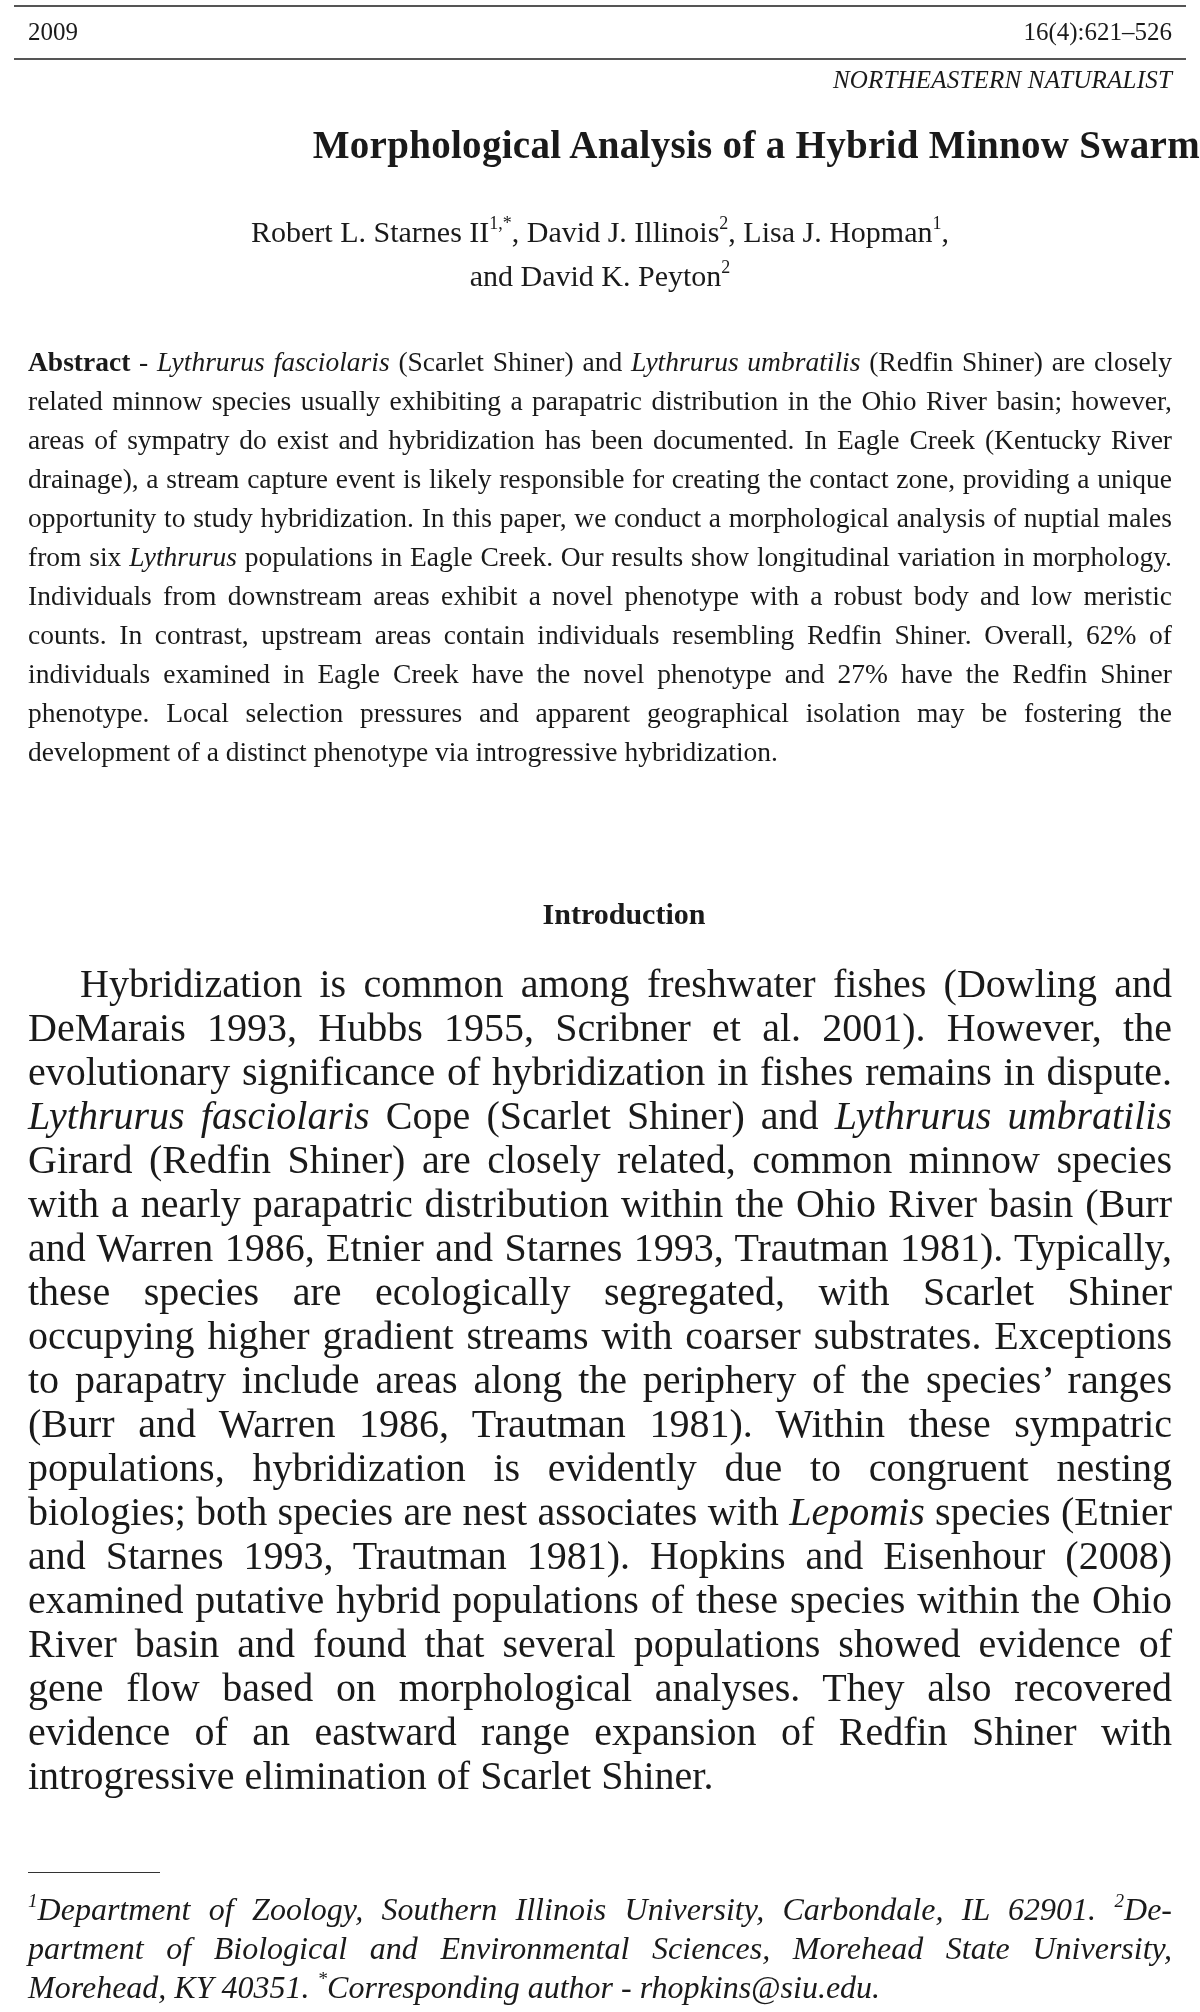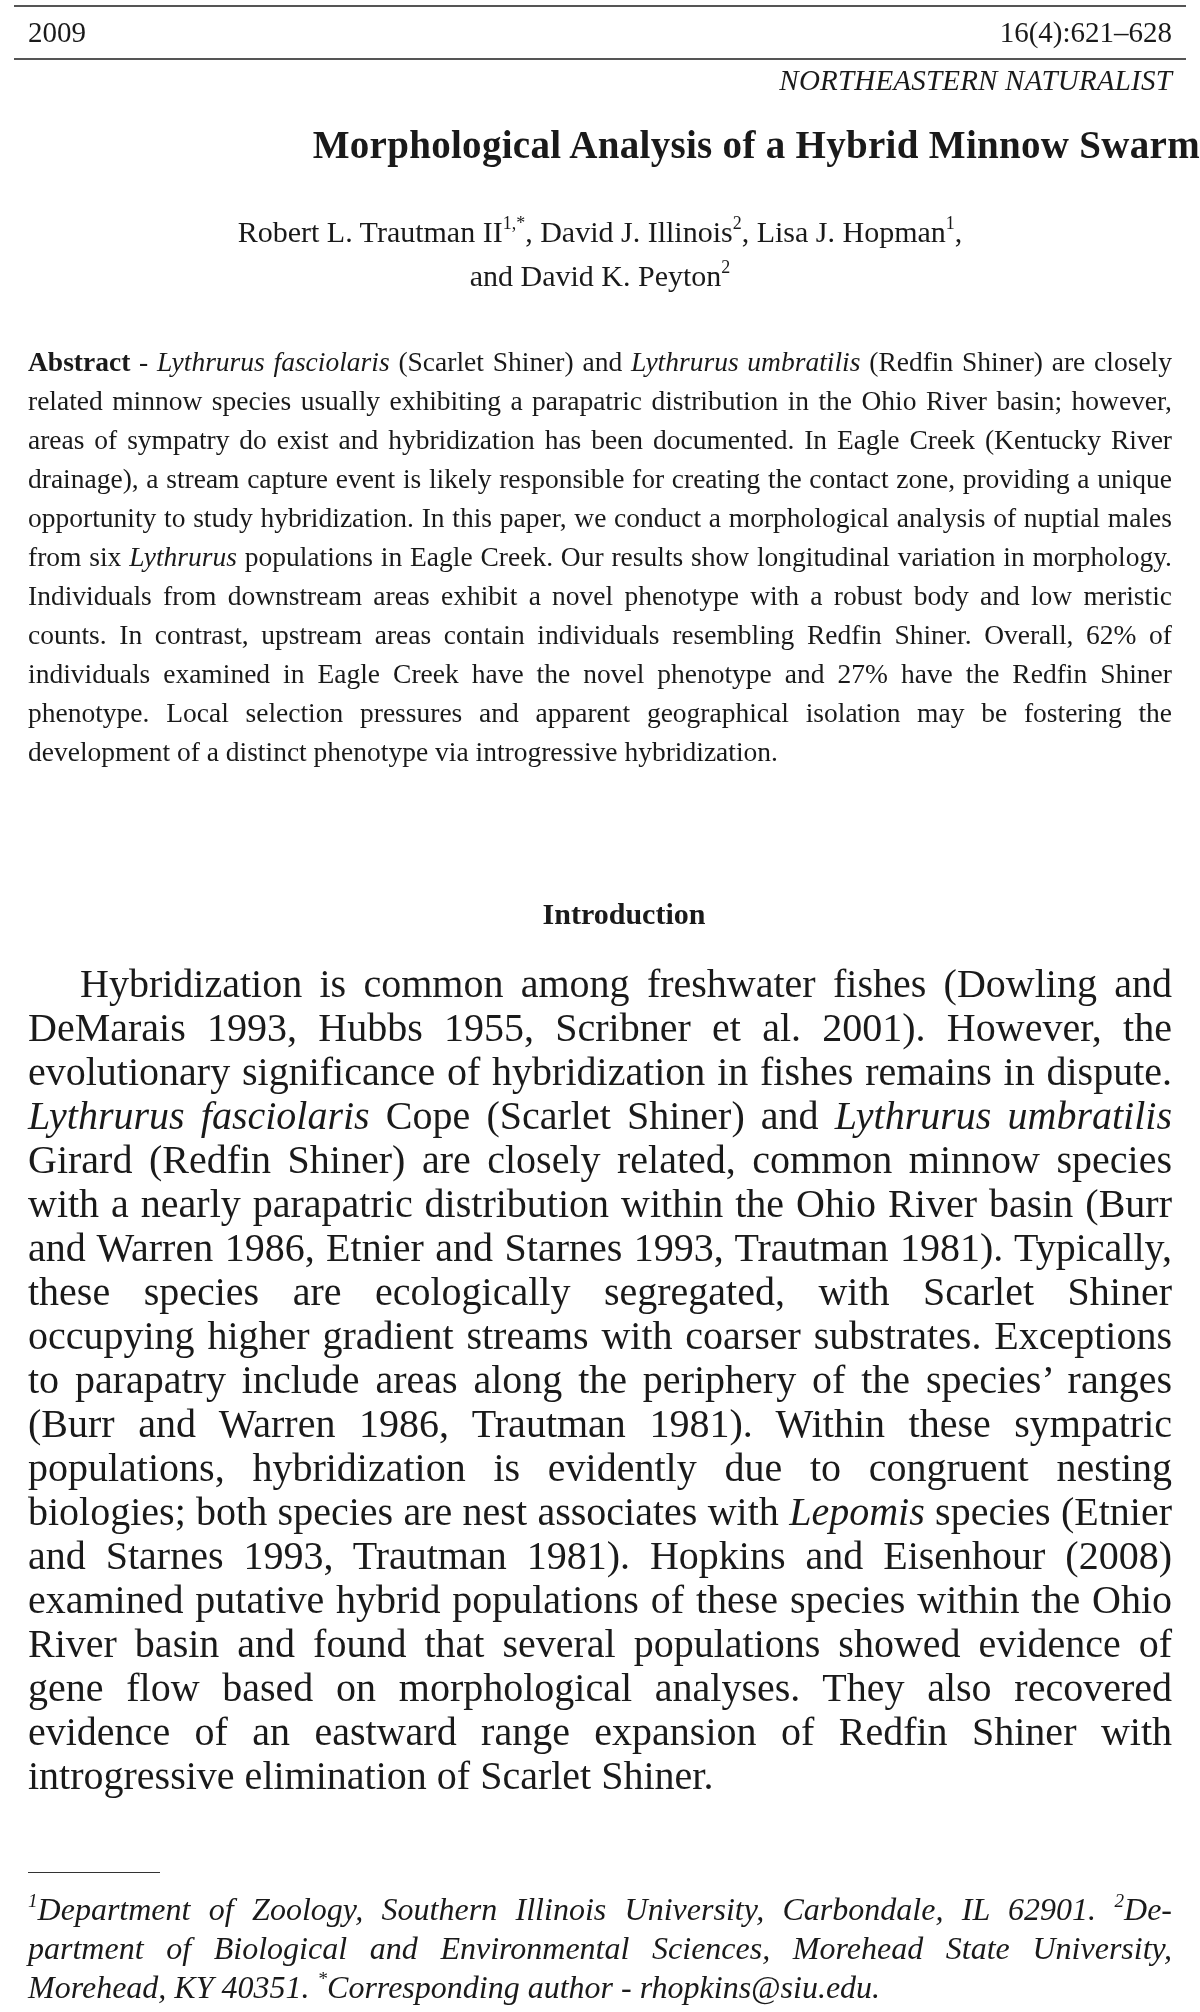--- a/index.html
+++ b/index.html
@@ -5,21 +5,21 @@
   html, body { margin: 0; padding: 0; background: #ffffff; }
   body {
     width: 1200px; height: 2012px; position: relative; overflow: hidden;
     font-family: "Liberation Serif", "DejaVu Serif", serif; color: #1a1a1a;
   }
   .rule { position: absolute; left: 14px; width: 1172px; height: 2px; background: #555; }
   .rule.top { top: 5px; }
   .rule.bottom { top: 58px; }
   .running-head {
     position: absolute; top: 12px; left: 28px; width: 1144px; height: 40px;
-    font-size: 29px; line-height: 40px;
+    font-size: 25px; line-height: 40px;
   }
   .running-head .left { position: absolute; left: 0; top: 0; }
   .running-head .center { position: absolute; left: 0; right: 0; text-align: right; font-style: italic; letter-spacing: 0.2px; margin-top: 48px; }
   .running-head .right { position: absolute; right: 0; top: 0; }
 
   .title {
     position: absolute; top: 122px; left: 0; width: 1200px; text-align: center;
     font-size: 39px; font-weight: bold; letter-spacing: 0.3px;
   }
   .authors {
@@ -49,28 +49,28 @@
     font-size: 32px; line-height: 39px; text-align: justify; font-style: italic;
   }
 </style>
 </head>
 <body>
 
 <div class="rule top"></div>
 <div class="running-head">
   <span class="left">2009</span>
   <span class="center">NORTHEASTERN NATURALIST</span>
-  <span class="right">16(4):621–628</span>
+  <span class="right">16(4):621–526</span>
 </div>
 <div class="rule bottom"></div>
 
 <h1 class="title" style="margin:0;font-weight:bold;text-align:right;">Morphological Analysis of a Hybrid Minnow Swarm</h1>
 
 <div class="authors">
-  <span><span>Robert L. Trautman II</span><sup>1,*</sup><span>, </span></span><span><span>David J. Illinois</span><sup>2</sup><span>, </span></span><span><span>Lisa J. Hopman</span><sup>1</sup><span>,</span></span><br>
+  <span><span>Robert L. Starnes II</span><sup>1,*</sup><span>, </span></span><span><span>David J. Illinois</span><sup>2</sup><span>, </span></span><span><span>Lisa J. Hopman</span><sup>1</sup><span>,</span></span><br>
   <span><span>and David K. Peyton</span><sup>2</sup></span>
 </div>
 
 <div class="block abstract">
   <span class="label">Abstract</span><span><span> - </span><i>Lythrurus fasciolaris</i><span> (Scarlet Shiner) and </span><i>Lythrurus umbratilis</i><span> (Redfin Shiner) are closely related minnow species usually exhibiting a parapatric distribu­tion in the Ohio River basin; however, areas of sympatry do exist and hybridization has been documented. In Eagle Creek (Kentucky River drainage), a stream capture event is likely responsible for creating the contact zone, providing a unique oppor­tunity to study hybridization. In this paper, we conduct a morphological analysis of nuptial males from six </span><i>Lythrurus</i><span> populations in Eagle Creek. Our results show longi­tudinal variation in morphology. Individuals from downstream areas exhibit a novel phenotype with a robust body and low meristic counts. In contrast, upstream areas contain individuals resembling Redfin Shiner. Overall, 62% of individuals examined in Eagle Creek have the novel phenotype and 27% have the Redfin Shiner phenotype. Local selection pressures and apparent geographical isolation may be fostering the development of a distinct phenotype via introgressive hybridization.</span></span>
 </div>
 
 <h2 class="section-heading" style="margin:0;">Introduction</h2>
 
 <div class="block intro">

